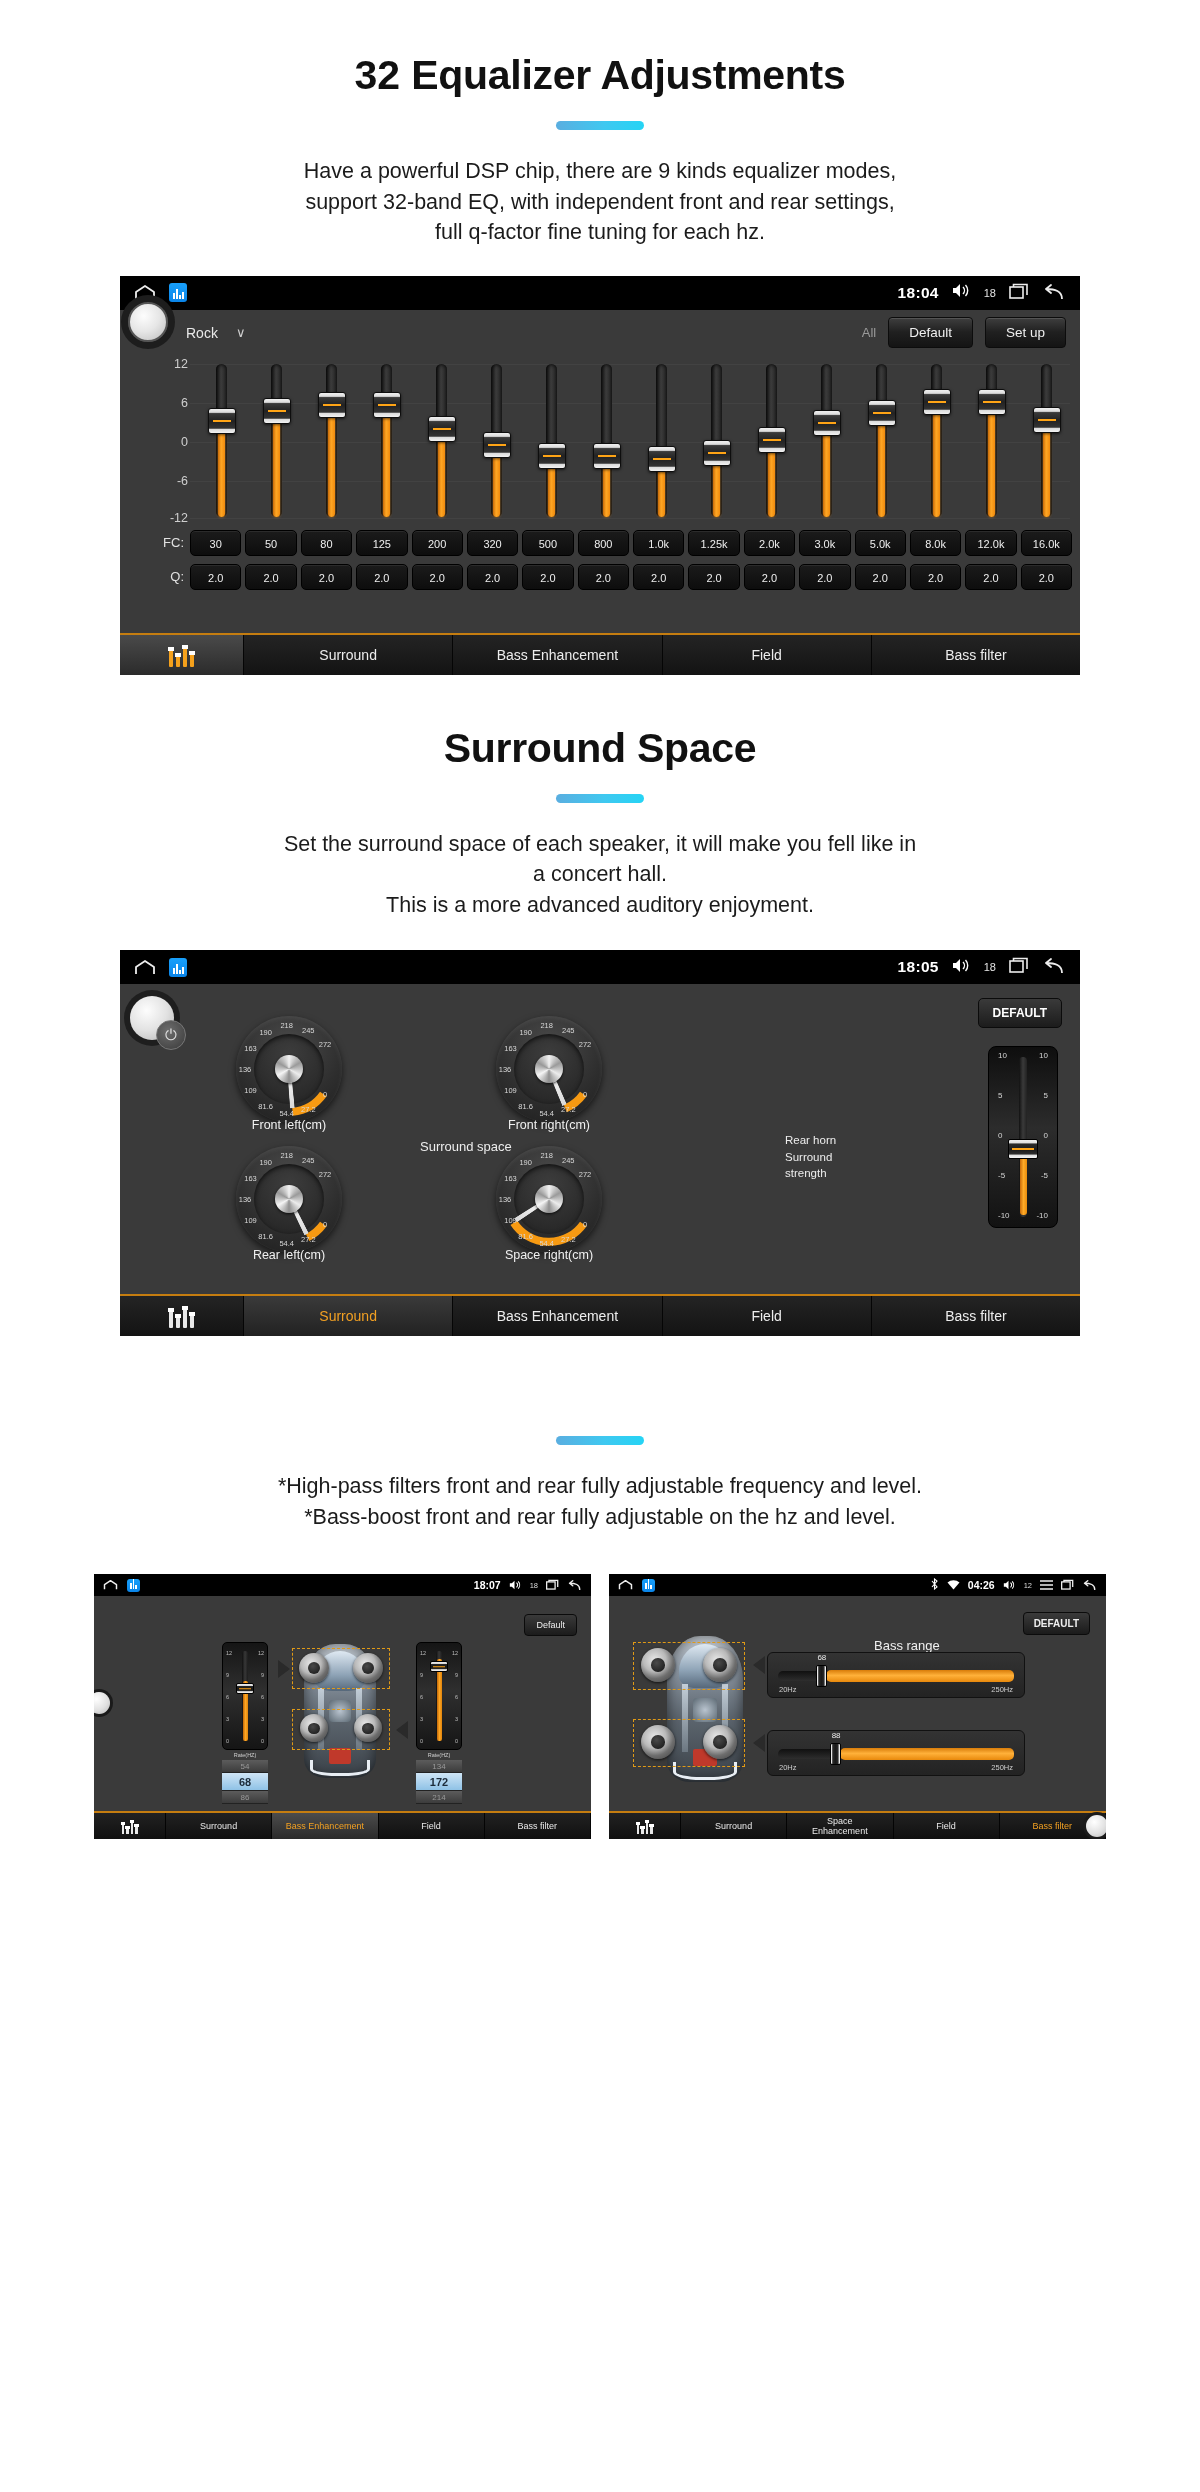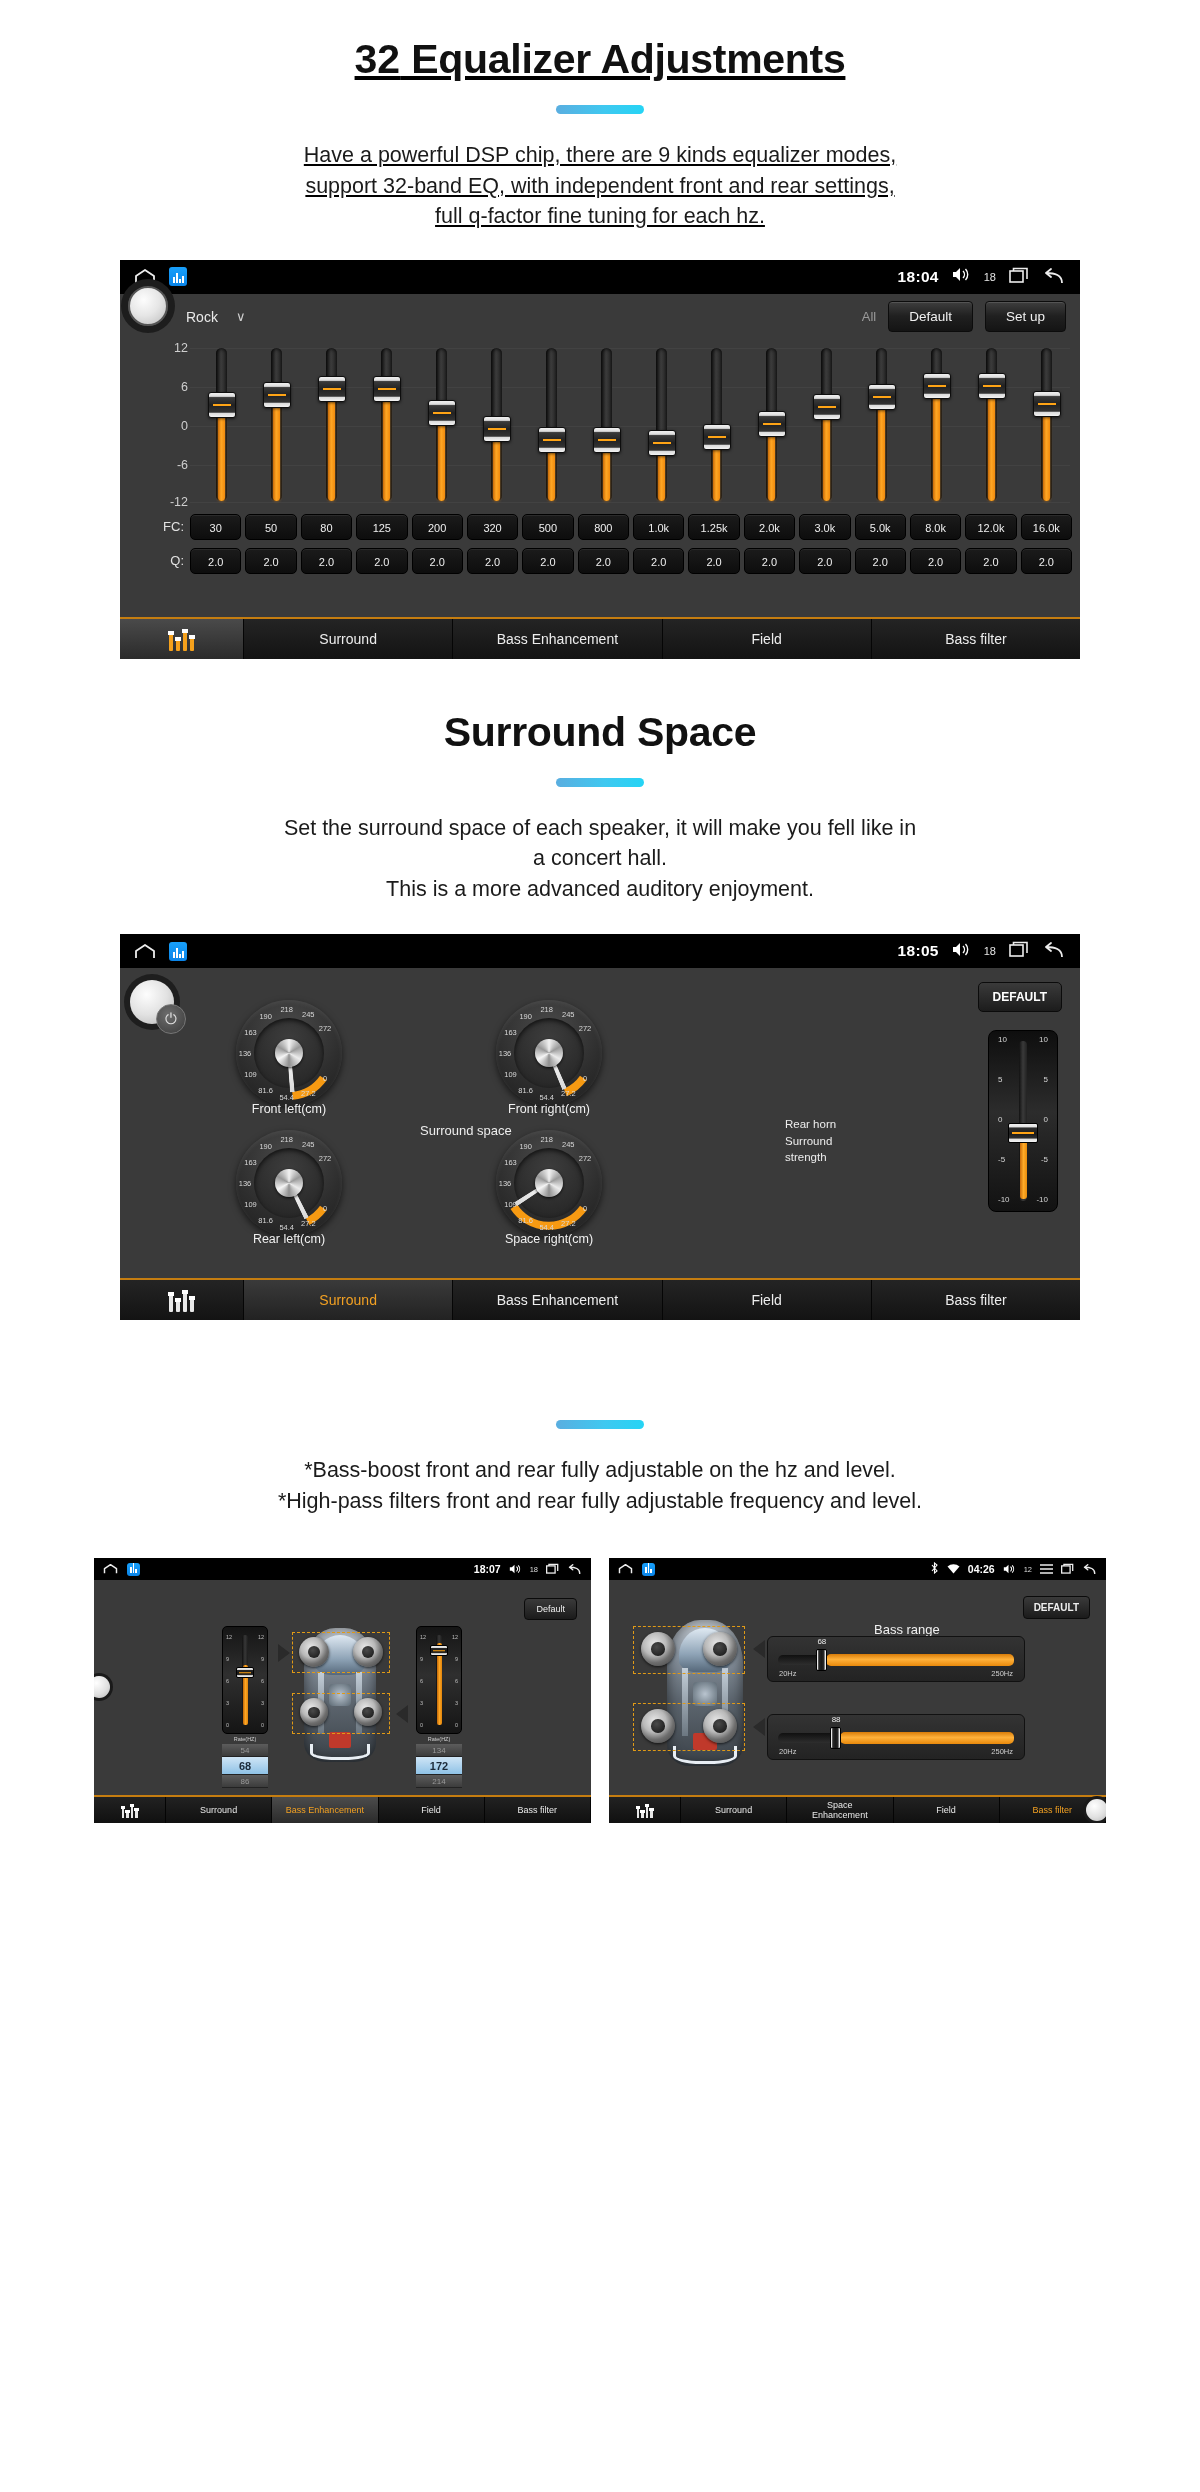--- a/index.html
+++ b/index.html
@@ -331,21 +331,21 @@
   .ss-eqicon { display:flex; align-items:flex-end; gap:2px; height:15px; }
   .ss-eqicon i { width:2.5px; background:#e8e8e8; position:relative; }
   .ss-eqicon i::before { content:""; position:absolute; left:-1px; width:4.5px; height:3px; background:#fff; }
   .corner-knob { position:absolute; width:22px; height:22px; border-radius:50%;
     background: radial-gradient(circle at 38% 32%,#fff,#e1e1e1 55%,#b8b8b8);
     box-shadow:0 0 0 3px #1a1a1a; }
 </style>
 </head>
 <body>
 
-<div class="section" style="padding-top:36px;text-decoration:underline;">
+<div class="section" style="padding-top:52px;">
   <div class="sec-title">
     <span class="num">32</span><span> Equalizer Adjustments</span>
   </div>
   <div class="accent-bar"></div>
   <div class="sec-body">
     <div>Have a powerful DSP chip, there are 9 kinds equalizer modes,</div>
     <div>support 32-band EQ, with independent front and rear settings,</div>
     <div>full q-factor fine tuning for each hz.</div>
   </div>
 </div>
@@ -761,22 +761,22 @@
     <div class="tab active-orange">Surround</div>
     <div class="tab">Bass Enhancement</div>
     <div class="tab">Field</div>
     <div class="tab">Bass filter</div>
   </div>
 </div>
 
 <div class="section" style="padding-top:78px;">
   <div class="accent-bar"></div>
   <div class="sec-body">
+    <div>*High-pass filters front and rear fully adjustable frequency and level.</div>
     <div>*Bass-boost front and rear fully adjustable on the hz and level.</div>
-    <div>*High-pass filters front and rear fully adjustable frequency and level.</div>
   </div>
 </div>
 
 <div class="small-row" style="margin-top:42px;">
 
   <div class="device device-small">
     <div class="ss-statusbar">
       <span>
         <svg width="15" height="10" viewBox="0 0 22 15">
             <path d="M2 14 L2 7 L11 1 L20 7 L20 14" fill="none" stroke="#ededed" stroke-width="2.2" stroke-linejoin="round"></path>

